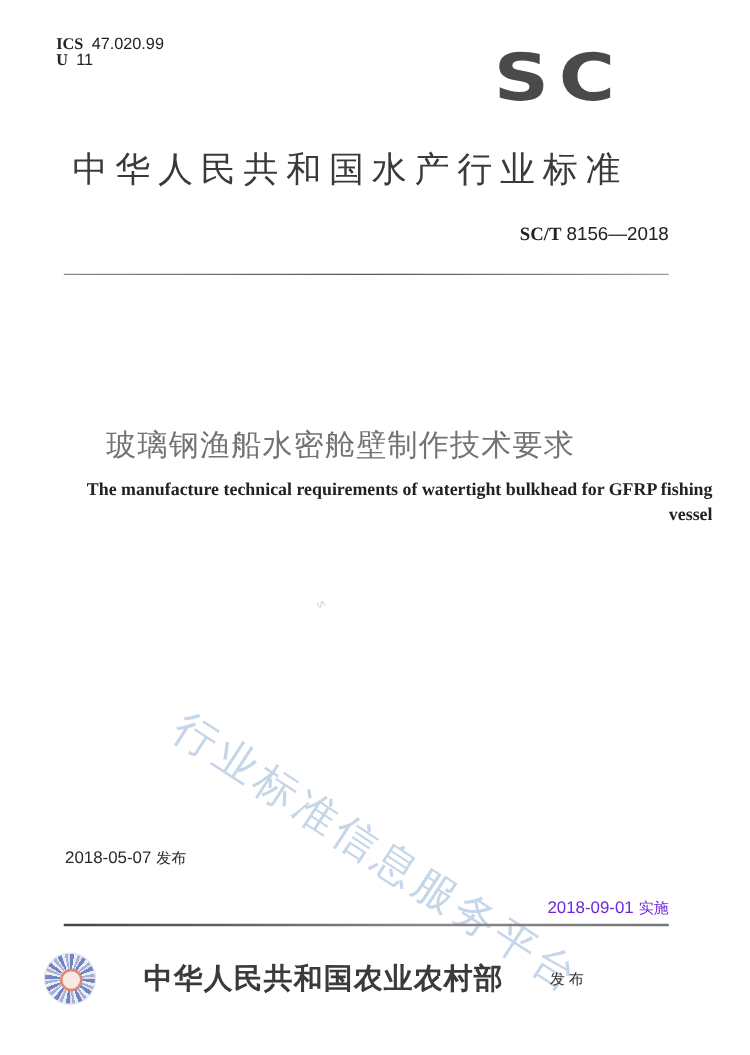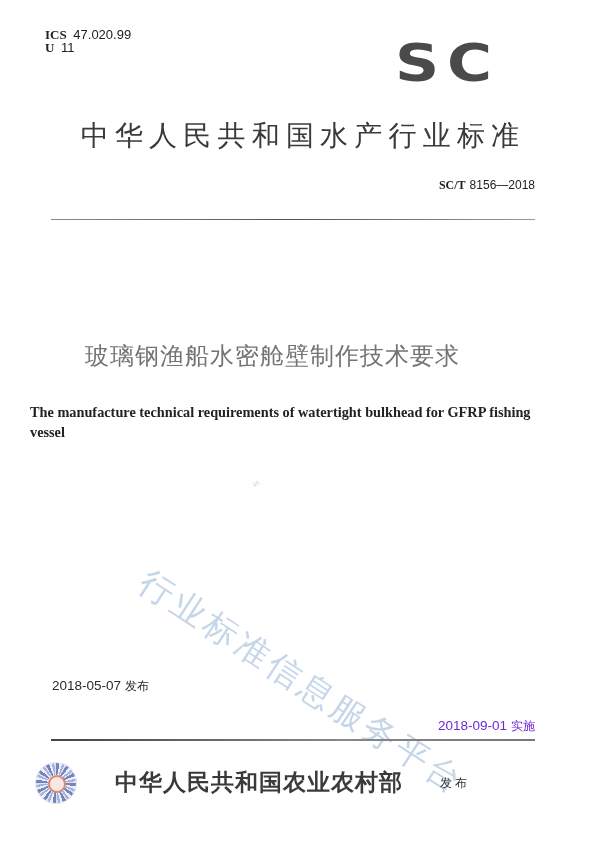--- a/index.html
+++ b/index.html
@@ -51,26 +51,25 @@
 
     .std-title {
       left: 58px; top: 117px;
       width: 490px;
       font-family: "DejaVu Sans", sans-serif;
       font-size: 28px;
       letter-spacing: 6.2px;
       color: #3a3a3a;
       white-space: nowrap;
       font-weight: 500;
-      text-align: center;
     }
 
     .std-code {
       right: 65px; top: 178px;
-      font-size: 12px;
+      font-size: 15px;
       color: #222;
       white-space: nowrap;
     }
     .std-code .pre {
       font-family: "Liberation Serif", serif;
       font-weight: bold;
       margin-right: 4px;
     }
     .std-code .num {
       font-family: "Liberation Sans", sans-serif;
@@ -85,23 +84,23 @@
     .doc-title-cn {
       left: 85px; top: 340px;
       font-family: "DejaVu Sans", sans-serif;
       font-size: 24px;
       color: #737373;
       letter-spacing: 1px;
       white-space: nowrap;
     }
 
     .doc-title-en {
-      left: 30px; top: 402px;
+      left: 30px; top: 382px;
       width: 540px;
-      text-align: left;
+      text-align: right;
       font-family: "Liberation Serif", serif;
       font-weight: bold;
       font-size: 14.3px;
       line-height: 20px;
       color: #222;
     }
 
     .watermark {
       left: 155px; top: 560px;
       font-family: "DejaVu Sans", sans-serif;

